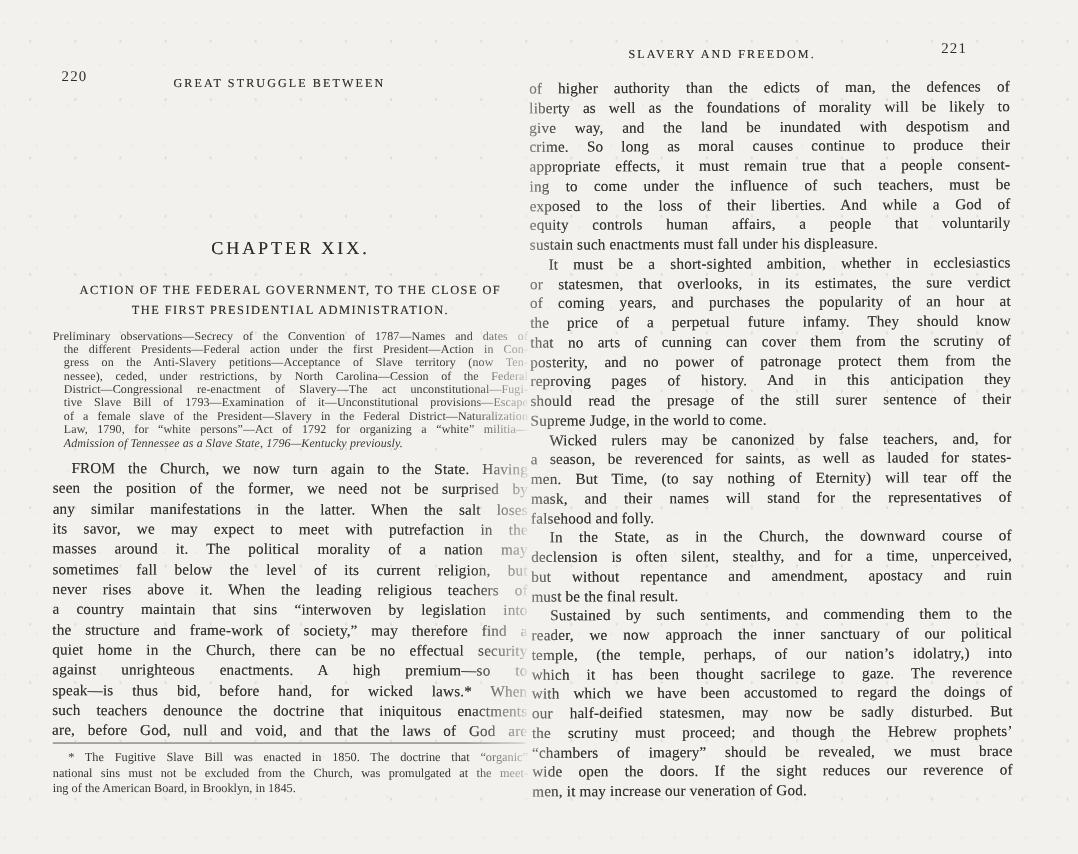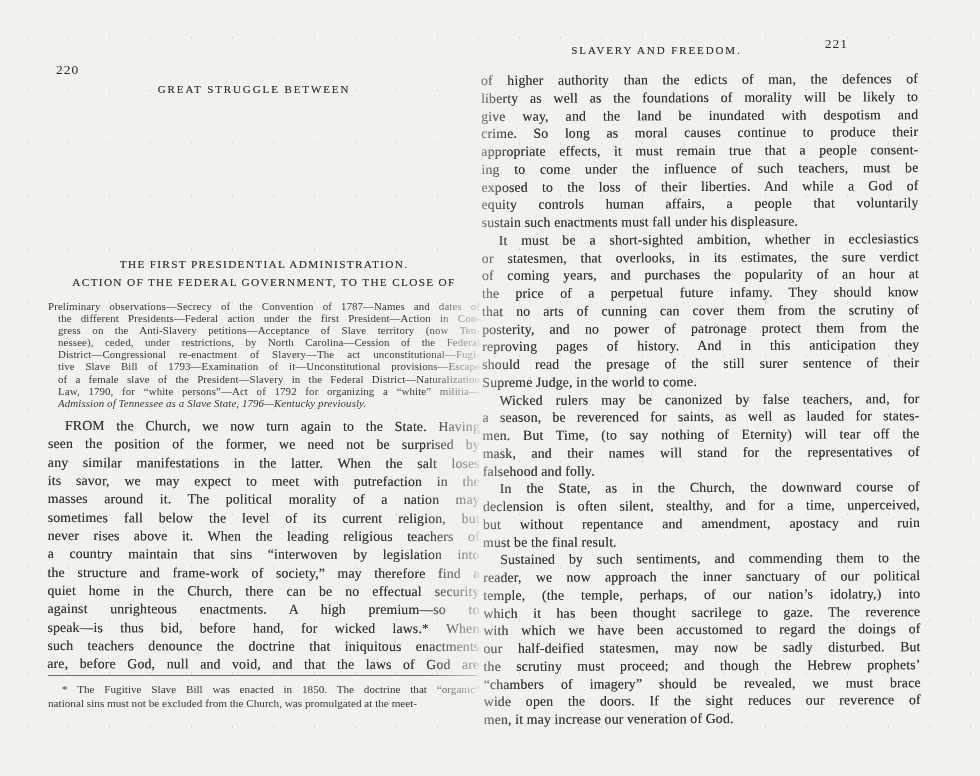--- a/index.html
+++ b/index.html
@@ -18,25 +18,25 @@
     background-size:41px 53px, 29px 37px;
     background-position:7px 11px, 19px 3px;
     opacity:.8;
   }
   .page{position:absolute;}
   .page-left{left:48px;top:56px;width:432px;height:700px;}
   .page-right{left:481px;top:30px;width:439px;height:720px;}
 
   .folio{position:absolute;font-size:13.5px;letter-spacing:1px;color:#2f2d28;}
   .folio-left{left:8px;top:6px;}
-  .folio-right{right:72px;top:6px;}
+  .folio-right{right:41px;top:6px;}
 
   .running-head{
     text-align:center;font-size:11px;letter-spacing:1.9px;
-    color:#35332d;margin-top:27px;
+    color:#35332d;margin-top:14px;
     text-shadow:0 0 .4px rgba(53,51,45,.55);
   }
   .page-left .running-head{padding-right:20px;}
   .page-right .running-head{padding-right:88px;margin-top:14px;text-align:center;}
 
   .chapter-heading{
     position:absolute;top:160px;width:100%;text-align:center;
     font-size:16.5px;letter-spacing:2.6px;color:#2e2c27;
     text-shadow:0 0 .4px rgba(46,44,39,.6);
   }
@@ -85,23 +85,24 @@
     background:linear-gradient(to left, rgba(242,241,238,0), rgba(242,241,238,.5));
     pointer-events:none;z-index:2;
   }
 </style>
 </head>
 <body>
 
 <div class="page page-left">
   <div class="folio folio-left">220</div>
   <div class="running-head">GREAT STRUGGLE BETWEEN</div>
+  <div class="chapter-heading">CHAPTER XIX.</div>
   <div class="subtitle">
+      <div class="line">ACTION OF THE FEDERAL GOVERNMENT, TO THE CLOSE OF</div>
       <div class="line">THE FIRST PRESIDENTIAL ADMINISTRATION.</div>
-      <div class="line">ACTION OF THE FEDERAL GOVERNMENT, TO THE CLOSE OF</div>
     </div>
   <div class="synopsis">
       <div class="line">Preliminary observations—Secrecy of the Convention of 1787—Names and dates of</div>
       <div class="line">the different Presidents—Federal action under the first President—Action in Con-</div>
       <div class="line">gress on the Anti-Slavery petitions—Acceptance of Slave territory (now Ten-</div>
       <div class="line">nessee), ceded, under restrictions, by North Carolina—Cession of the Federal</div>
       <div class="line">District—Congressional re-enactment of Slavery—The act unconstitutional—Fugi-</div>
       <div class="line">tive Slave Bill of 1793—Examination of it—Unconstitutional provisions—Escape</div>
       <div class="line">of a female slave of the President—Slavery in the Federal District—Naturalization</div>
       <div class="line">Law, 1790, for “white persons”—Act of 1792 for organizing a “white” militia—</div>
@@ -120,20 +121,21 @@
       <div class="line">quiet home in the Church, there can be no effectual security</div>
       <div class="line">against unrighteous enactments. A high premium—so to</div>
       <div class="line">speak—is thus bid, before hand, for wicked laws.* When</div>
       <div class="line">such teachers denounce the doctrine that iniquitous enactments</div>
       <div class="line">are, before God, null and void, and that the laws of God are</div>
     </div>
   <div class="footnote-rule"></div>
   <div class="footnote">
       <div class="line">* The Fugitive Slave Bill was enacted in 1850. The doctrine that “organic”</div>
       <div class="line">national sins must not be excluded from the Church, was promulgated at the meet-</div>
+      <div class="line">ing of the American Board, in Brooklyn, in 1845.</div>
     </div>
 </div>
 
 <div class="page page-right">
   <div class="folio folio-right">221</div>
   <div class="running-head">SLAVERY AND FREEDOM.</div>
   <div class="body-text">
       <div class="line">of higher authority than the edicts of man, the defences of</div>
       <div class="line">liberty as well as the foundations of morality will be likely to</div>
       <div class="line">give way, and the land be inundated with despotism and</div>

